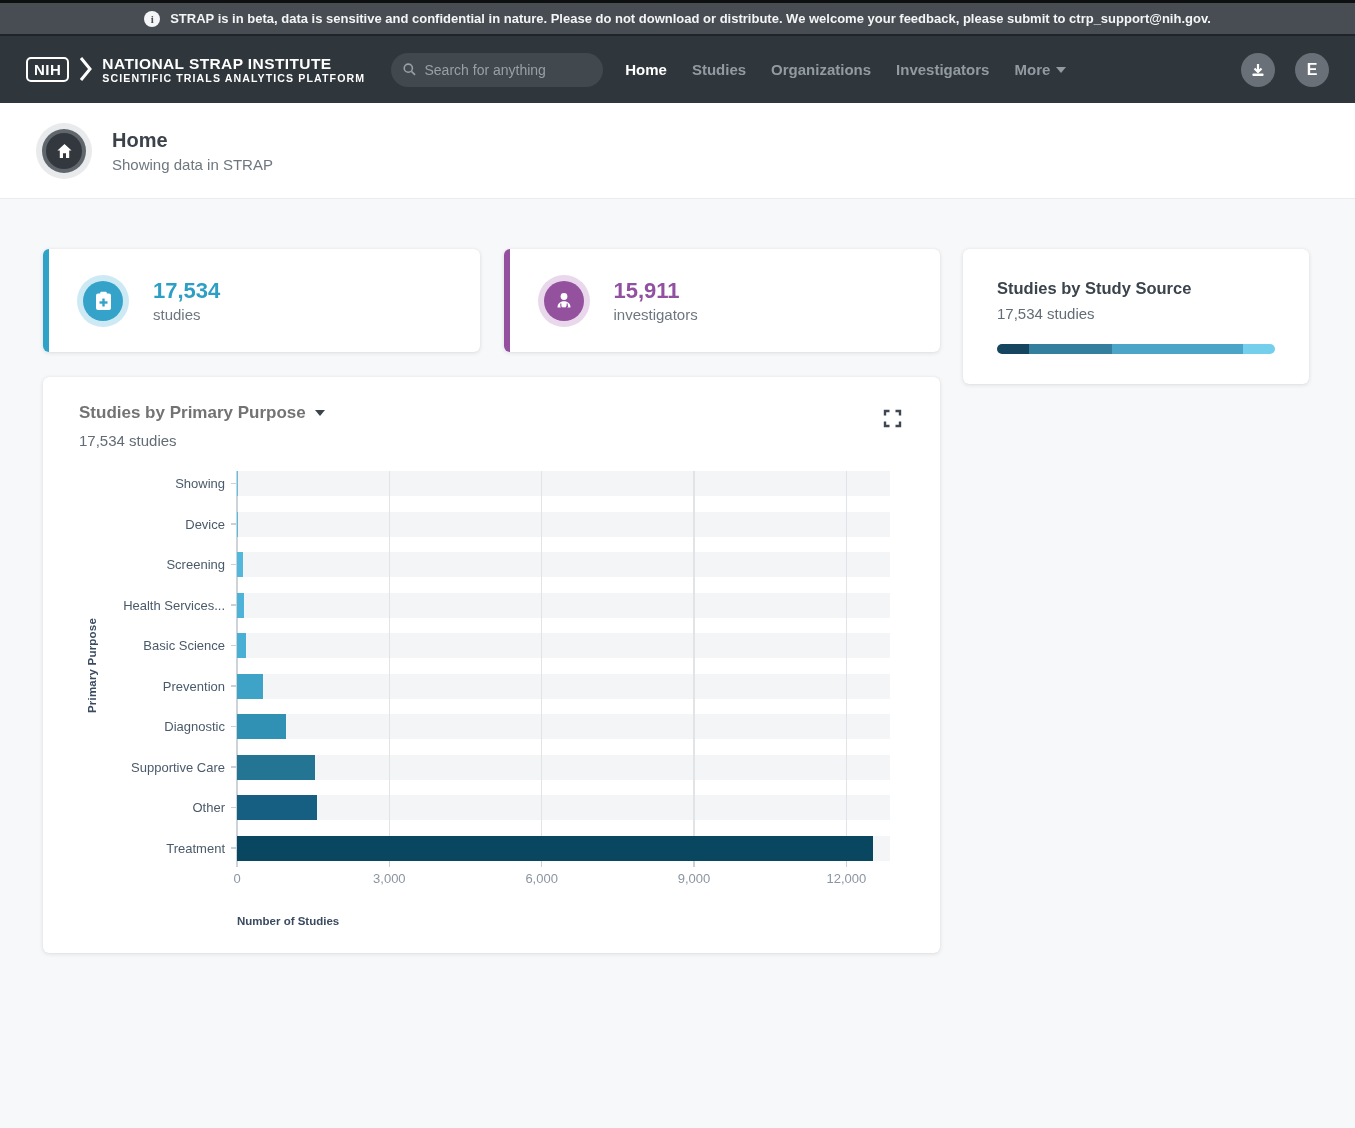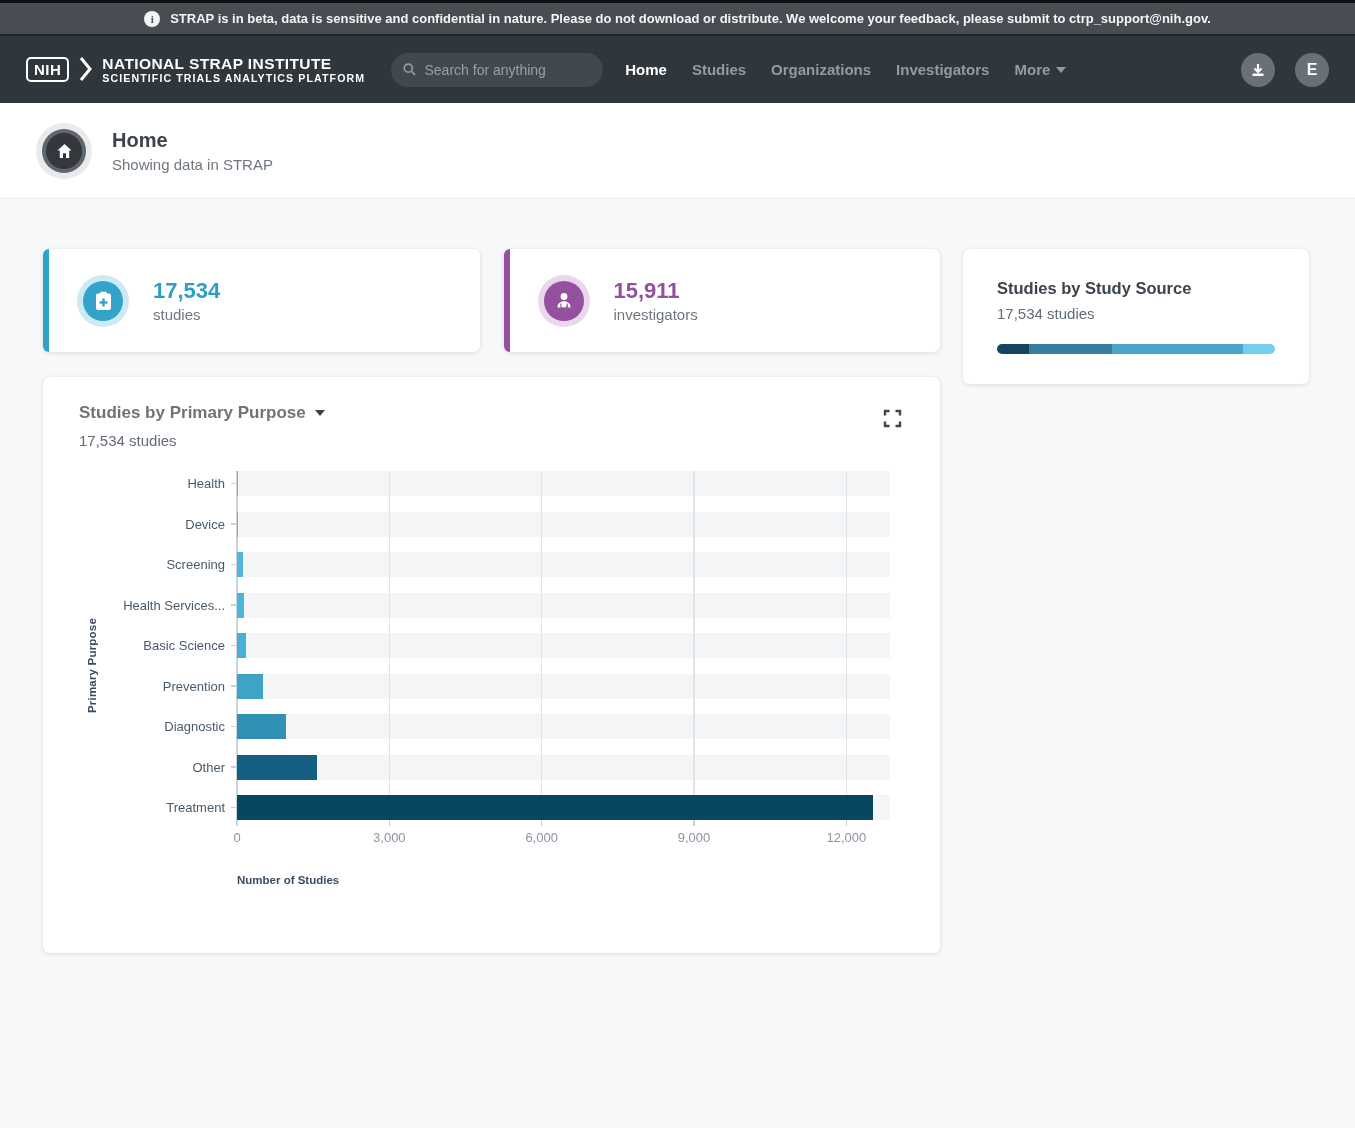--- a/index.html
+++ b/index.html
@@ -256,21 +256,21 @@
           <div class="rows" id="chartRows">
             <div class="grid-layer" id="gridLayer">
                 <div class="grid-line axis" style="left: calc(0% - 0.75px);"></div>
                 <div class="grid-line" style="left: calc(23.3281% - 0.75px);"></div>
                 <div class="grid-line" style="left: calc(46.6563% - 0.75px);"></div>
                 <div class="grid-line" style="left: calc(69.9844% - 0.75px);"></div>
                 <div class="grid-line" style="left: calc(93.3126% - 0.75px);"></div>
               </div>
           <div class="chart-row">
                 <div class="row-label-cell">
-                  <span class="row-label">Health</span>
+                  <span class="row-label">Showing</span>
                   <span class="y-tick"></span>
                 </div>
                 <div class="plot-cell">
                   <div class="bar" style="width: 0.0388802%; min-width: 1px; background: rgb(94, 193, 226);"></div>
                 </div>
               </div>
               <div class="chart-row">
                 <div class="row-label-cell">
                   <span class="row-label">Device</span>
                   <span class="y-tick"></span>
@@ -315,20 +315,29 @@
                   <div class="bar" style="width: 3.92691%; min-width: 1px; background: rgb(63, 163, 199);"></div>
                 </div>
               </div>
               <div class="chart-row">
                 <div class="row-label-cell">
                   <span class="row-label">Diagnostic</span>
                   <span class="y-tick"></span>
                 </div>
                 <div class="plot-cell">
                   <div class="bar" style="width: 7.50389%; min-width: 1px; background: rgb(49, 145, 180);"></div>
+                </div>
+              </div>
+              <div class="chart-row">
+                <div class="row-label-cell">
+                  <span class="row-label">Supportive Care</span>
+                  <span class="y-tick"></span>
+                </div>
+                <div class="plot-cell">
+                  <div class="bar" style="width: 12.014%; min-width: 1px; background: rgb(36, 116, 148);"></div>
                 </div>
               </div>
               <div class="chart-row">
                 <div class="row-label-cell">
                   <span class="row-label">Other</span>
                   <span class="y-tick"></span>
                 </div>
                 <div class="plot-cell">
                   <div class="bar" style="width: 12.2084%; min-width: 1px; background: rgb(23, 95, 130);"></div>
                 </div>

